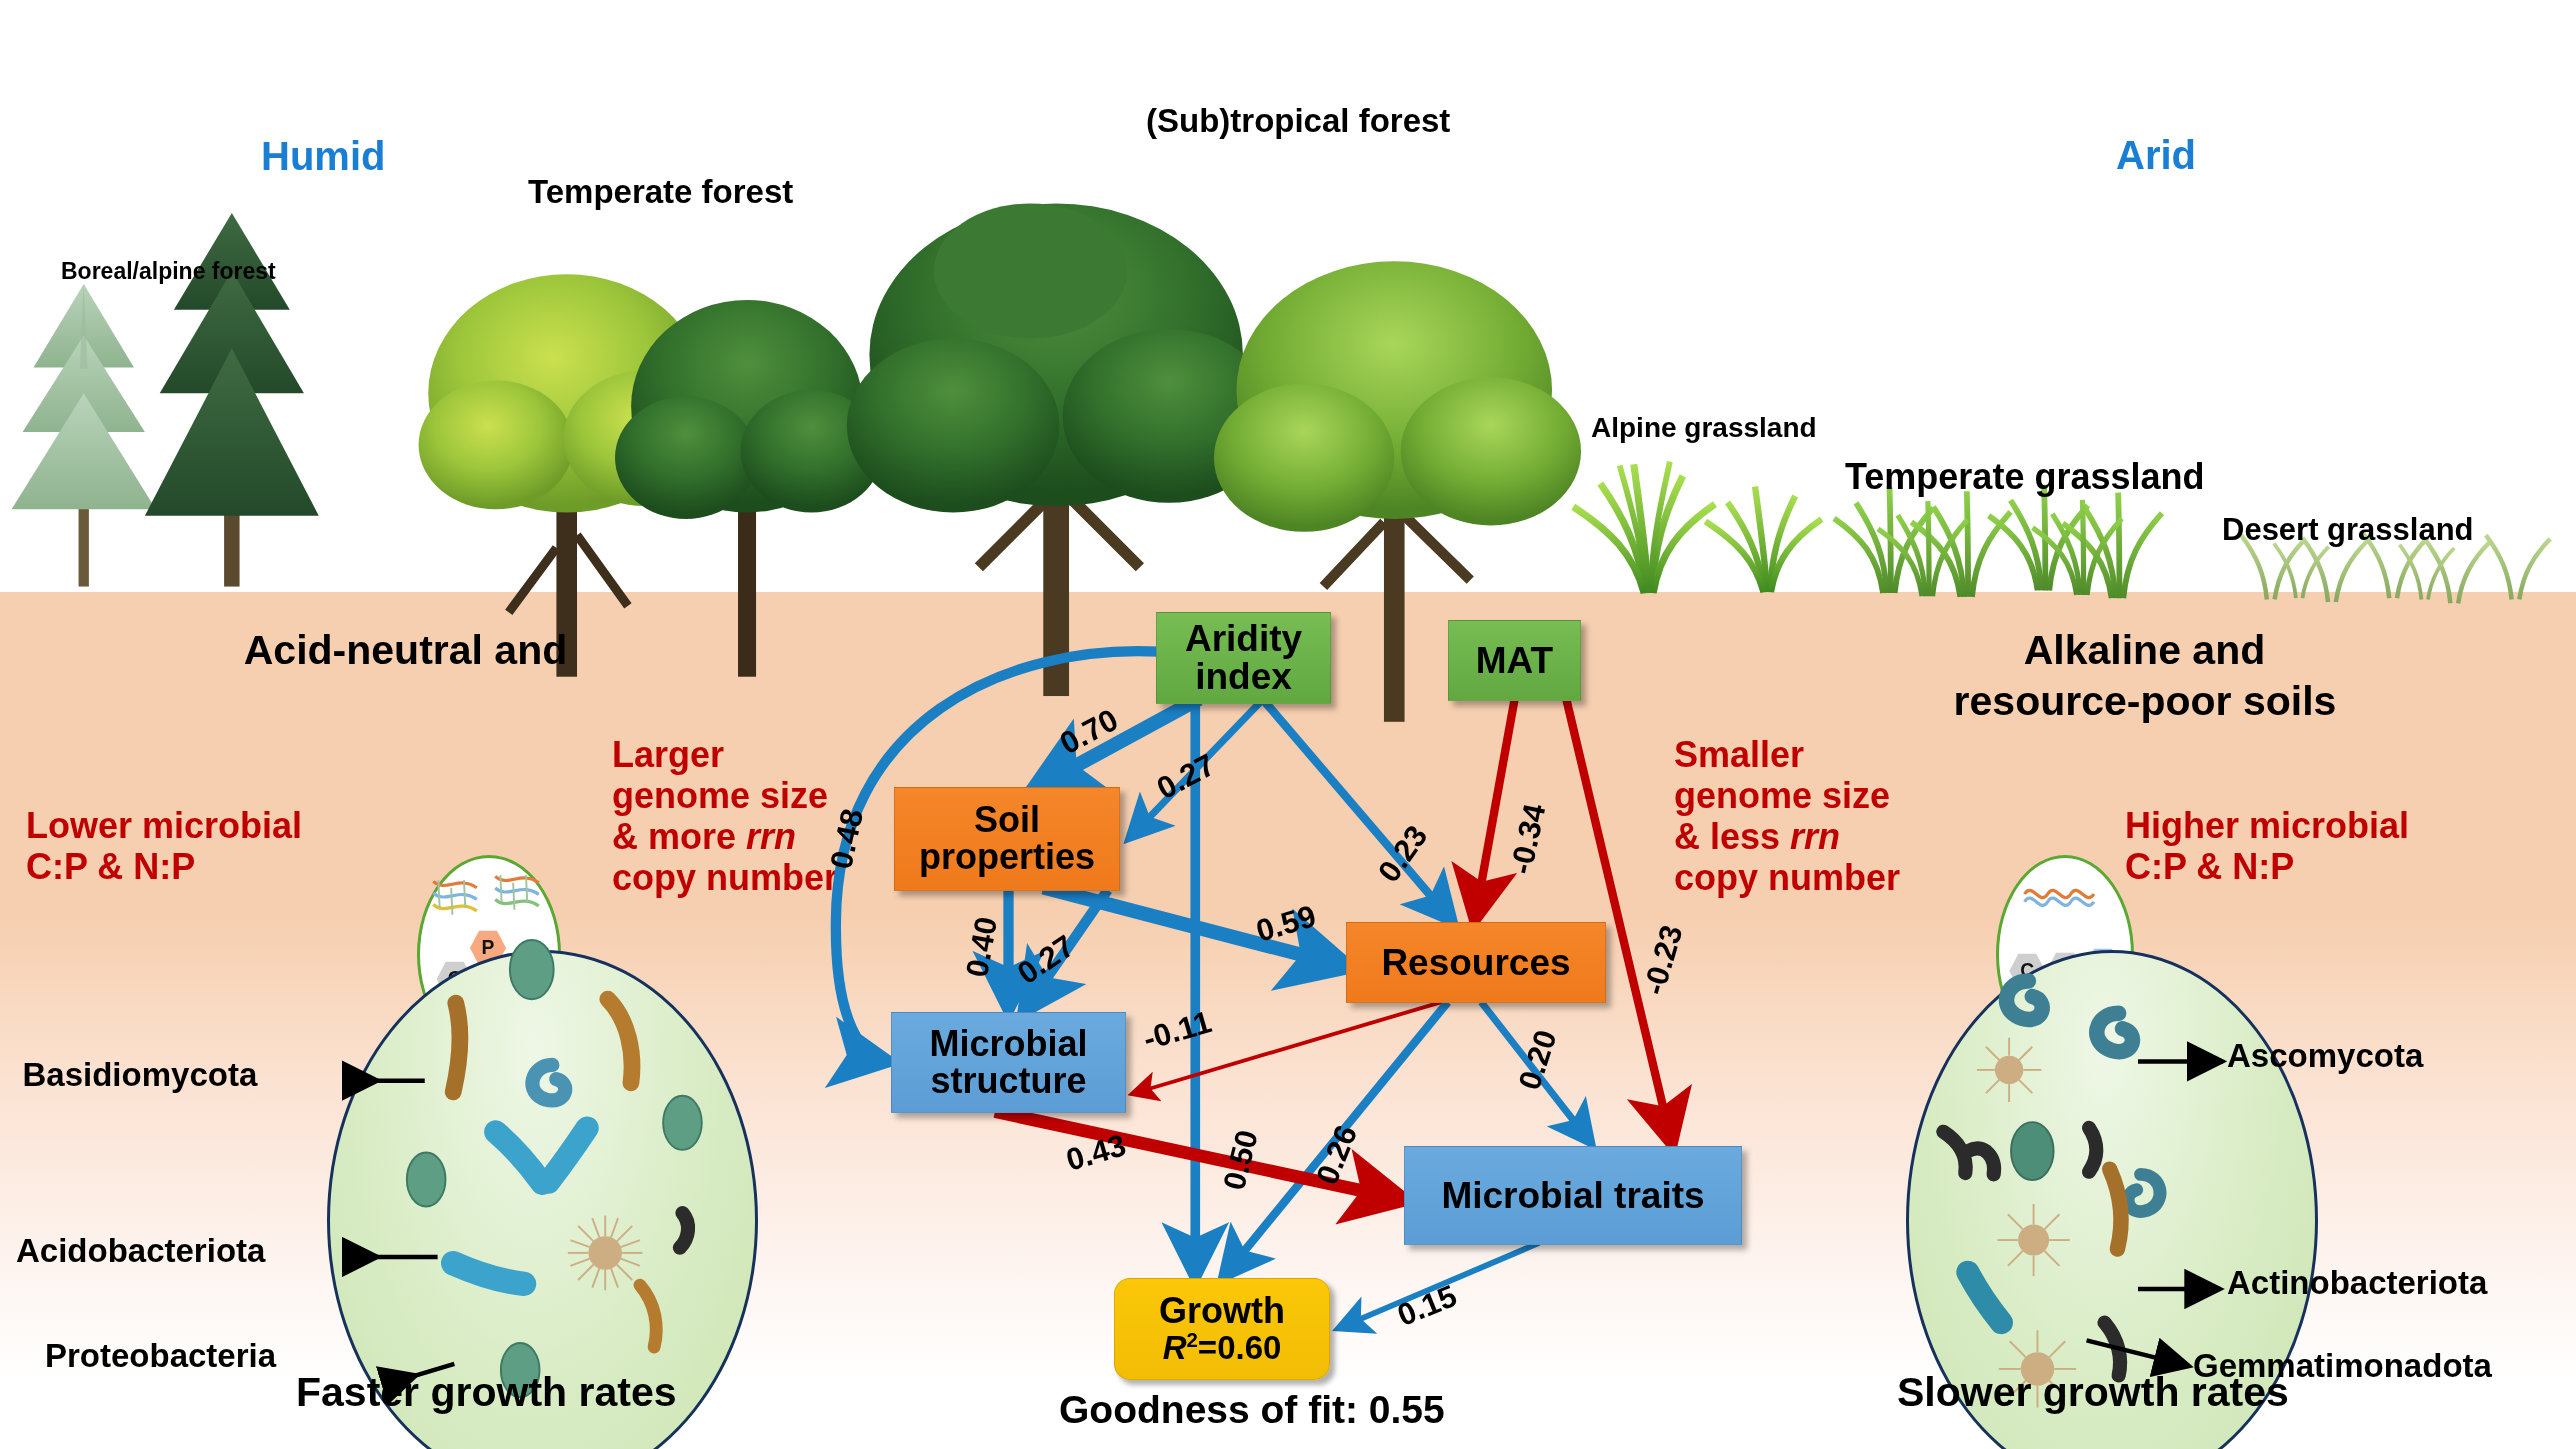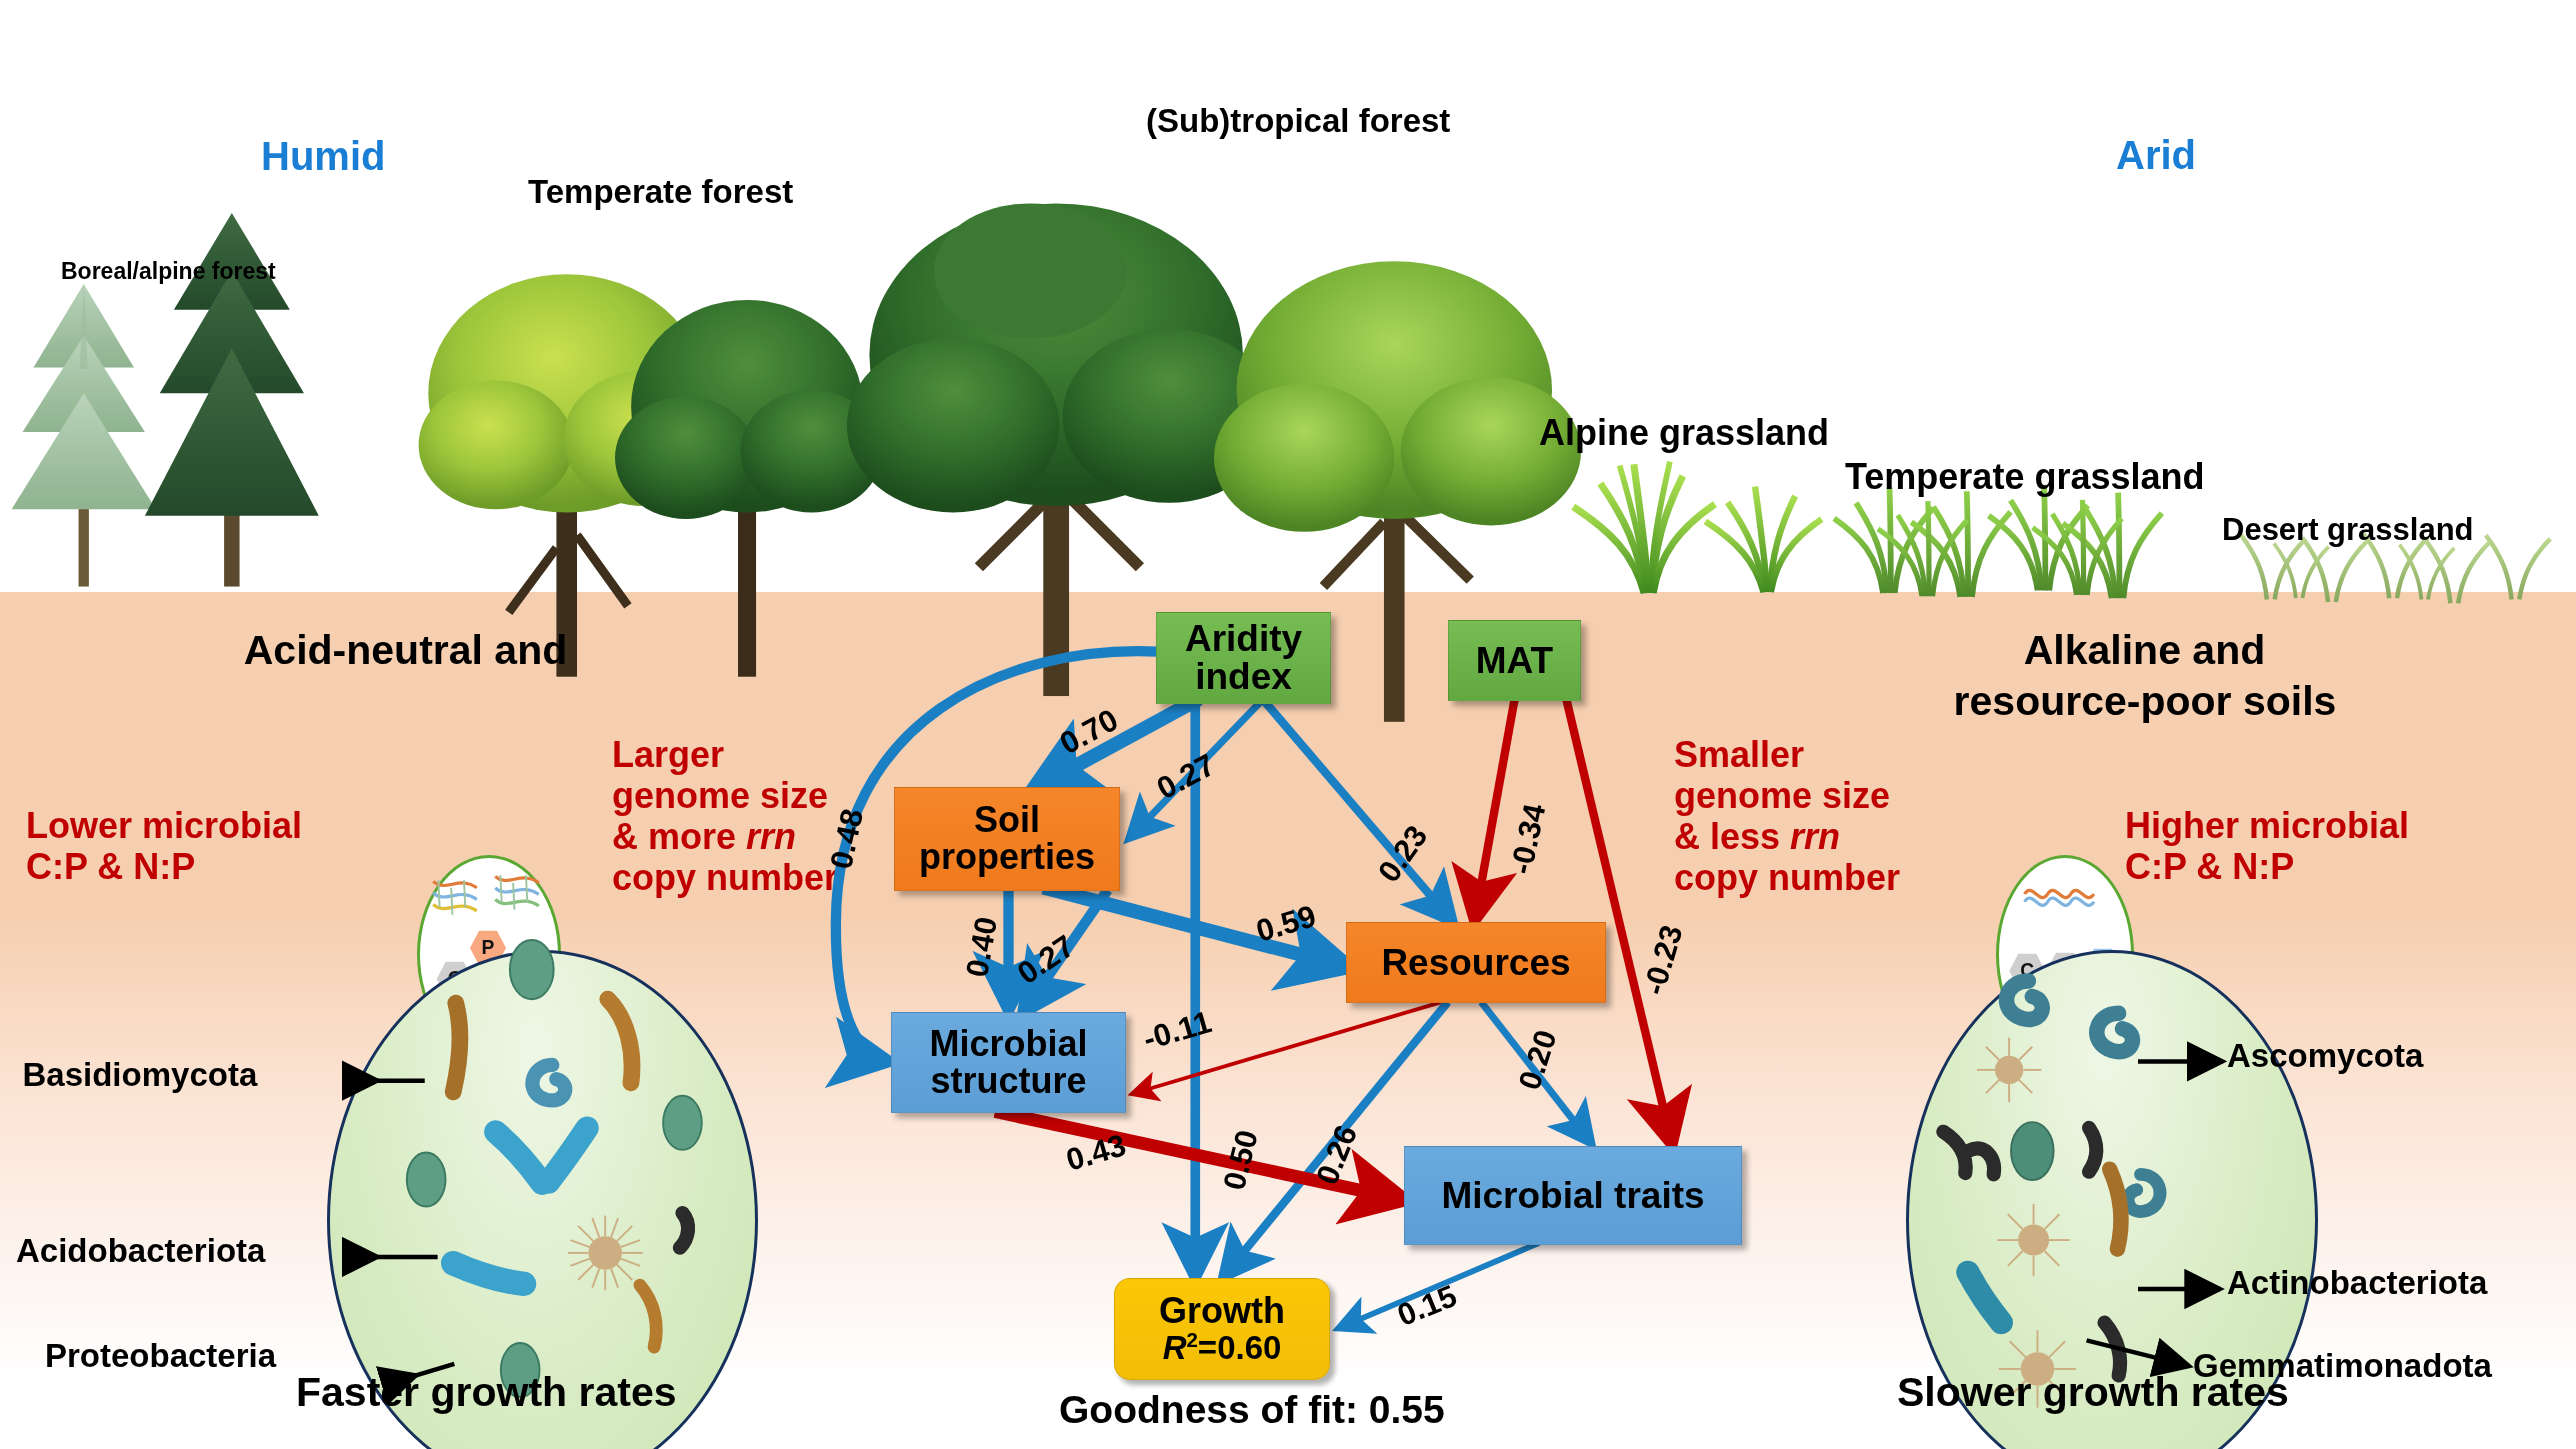--- a/index.html
+++ b/index.html
@@ -205,21 +205,21 @@
       <use href="#dg" transform="translate(240,12) scale(0.85)"></use>
     </g>
   </svg>
 
   <div class="climate-label" style="left:261px;top:134px;font-size:40px">Humid</div>
   <div class="climate-label" style="left:2116px;top:133px;font-size:40px">Arid</div>
 
   <div class="lbl" style="left:61px;top:258px;font-size:23px">Boreal/alpine forest</div>
   <div class="lbl" style="left:528px;top:173px;font-size:33px">Temperate forest</div>
   <div class="lbl" style="left:1146px;top:102px;font-size:33px">(Sub)tropical forest</div>
-  <div class="lbl" style="left:1539px;top:412px;font-size:36px">Alpine grassland</div>
+  <div class="lbl" style="left:1591px;top:412px;font-size:28px">Alpine grassland</div>
   <div class="lbl" style="left:1845px;top:456px;font-size:36px">Temperate grassland</div>
   <div class="lbl" style="left:2222px;top:512px;font-size:31px">Desert grassland</div>
 
   <div class="panel-title" style="left:180px;top:628px;width:451px;font-size:41px">Acid-neutral and</div>
 
   <div class="red-text" style="left:26px;top:805px;width:374px;font-size:36px;white-space:pre-line">Lower microbial
 C:P &amp; N:P</div>
 
   <div class="red-text" style="left:612px;top:734px;width:361px;font-size:36px">
     <div>Larger</div>

